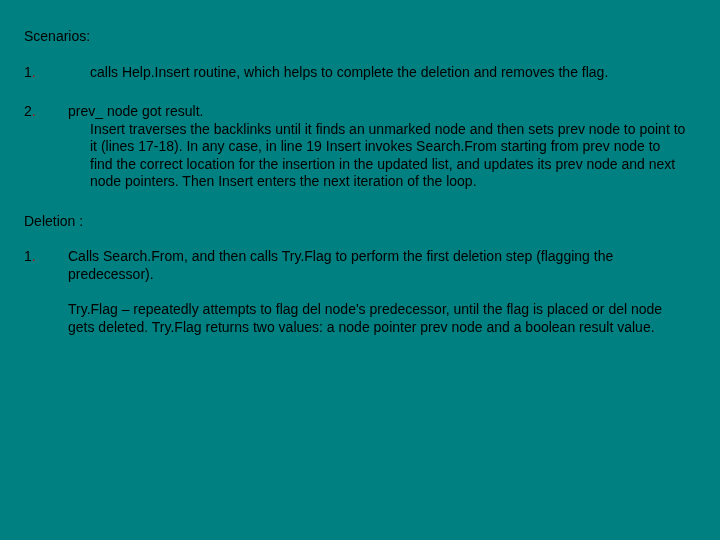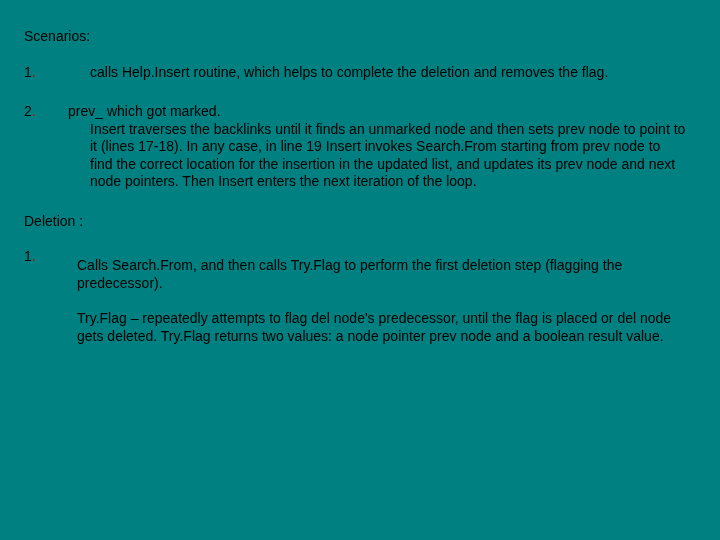--- a/index.html
+++ b/index.html
@@ -13,21 +13,21 @@
     box-sizing:border-box;
     padding:28px 24px 0 24px;
   }
   .heading{margin:0 0 18px 0}
   .item{display:flex;margin-bottom:22px}
   .num{flex:0 0 44px}
   .num .dot{color:#c00000}
   .body{flex:1 1 auto;padding-right:10px}
   .lead{margin:0}
   .sub{margin:0;padding-left:22px}
-  .tight{margin:9px}
+  .tight{margin:0}
   .deletion .body p + p{margin-top:18px}
 </style>
 </head>
 <body>
 
 <p class="heading">Scenarios:</p>
 
 <div class="item">
   <div class="num">
     <span>1</span><span class="dot">.</span>
@@ -35,21 +35,21 @@
   <div class="body">
     <p class="sub">calls Help.Insert routine, which helps to complete the deletion and removes the flag.</p>
   </div>
 </div>
 
 <div class="item">
   <div class="num">
     <span>2</span><span class="dot">.</span>
   </div>
   <div class="body">
-    <p class="lead"> prev_ which got marked.</p>
+    <p class="lead"> prev_ node got result.</p>
     <p class="sub">Insert traverses the backlinks until it finds an unmarked node and then sets prev node to point to it (lines 17-18). In any case, in line 19 Insert invokes Search.From starting from prev node to find the correct location for the insertion in the updated list, and updates its prev node and next node pointers. Then Insert enters the next iteration of the loop.</p>
   </div>
 </div>
 
 <p class="heading">Deletion :</p>
 
 <div class="item deletion">
   <div class="num">
     <span>1</span><span class="dot">.</span>
   </div>

